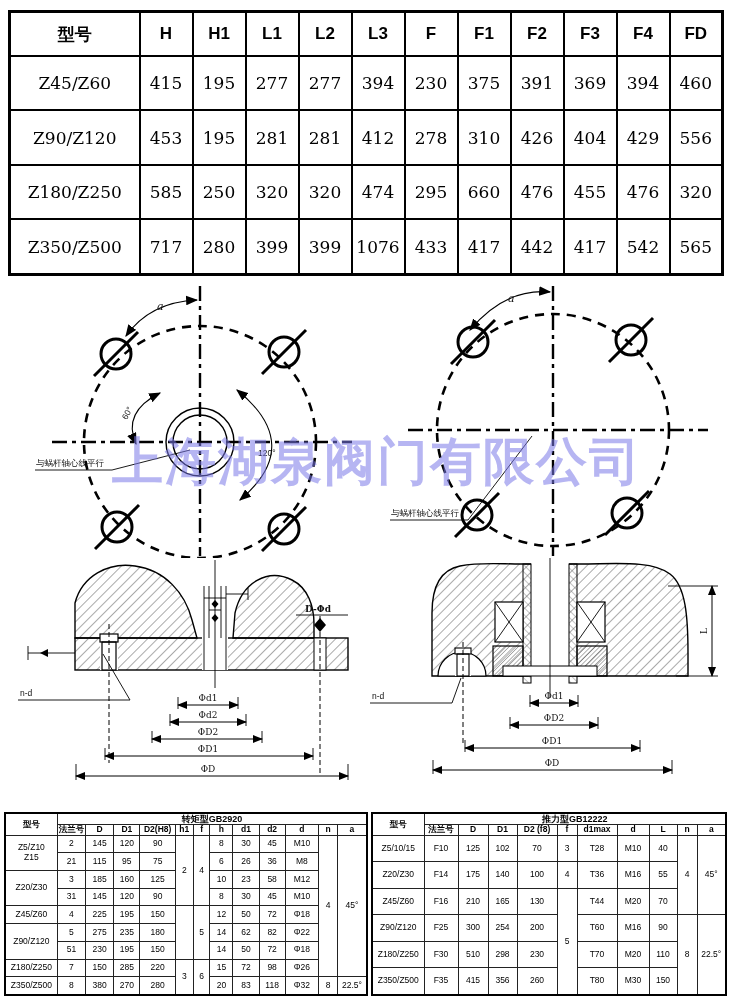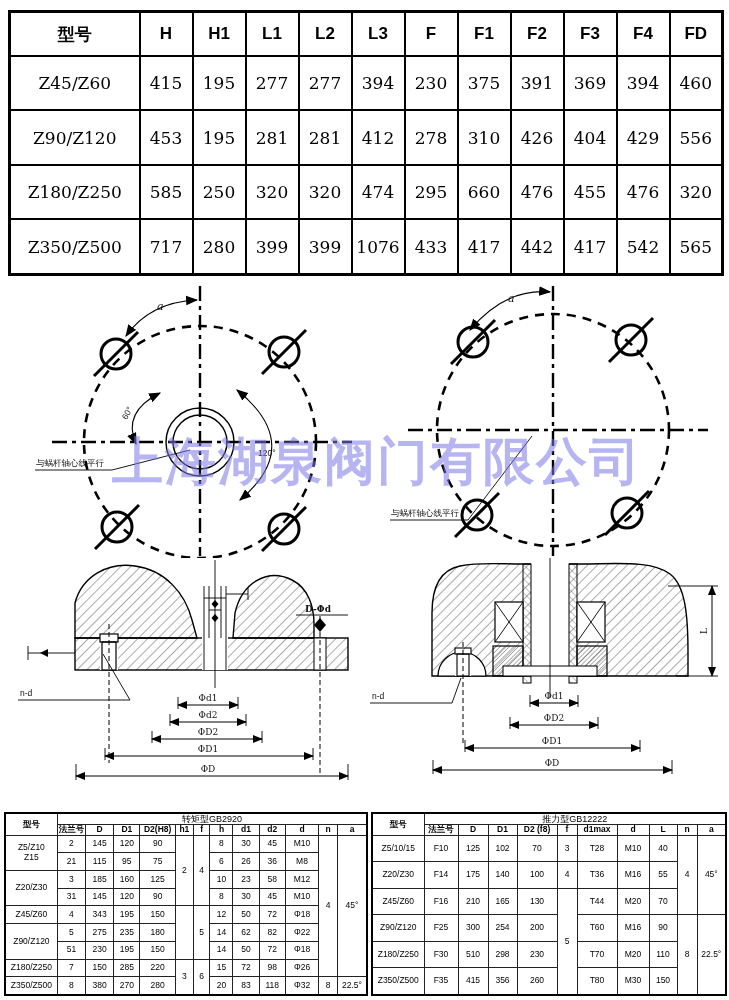--- a/index.html
+++ b/index.html
@@ -12,21 +12,21 @@
   #spec th{font:bold 17px "Liberation Sans",sans-serif;height:42px;}
   #spec td{font:17px "DejaVu Serif",serif;height:36px;}
   
   .bt{position:absolute;border:2px solid #000;}
   .bt th,.bt td{border:1px solid #222;text-align:center;vertical-align:middle;padding:0;
        font-size:8.5px;line-height:1.12;font-family:"Liberation Sans",sans-serif;overflow:hidden;}
   #lt{left:4px;top:812px;width:364px;height:184px;}
   #rt{left:371px;top:812px;width:355px;height:184px;}
   #lt td{height:15px;}
   #rt td{height:24px;}
-  .bt .title{font-size:9px;font-weight:normal;}
+  .bt .title{font-size:9px;font-weight:bold;}
   
   .cl{stroke:#000;stroke-width:2.4;stroke-dasharray:15 5 4 5;fill:none;}
   .bc{stroke:#000;stroke-width:2.6;stroke-dasharray:9 7;fill:none;}
   .ln{stroke:#000;stroke-width:1.4;fill:none;}
   .arc{stroke:#000;stroke-width:1.1;fill:none;}
   .thin{stroke:#000;stroke-width:.9;fill:none;}
   .dim{stroke:#000;stroke-width:1;fill:none;}
   .dash{stroke:#000;stroke-width:1;stroke-dasharray:5 3;fill:none;}
   text.note{font:8.5px "Liberation Sans",sans-serif;fill:#111;}
   text.dl{font:9px "DejaVu Serif",serif;fill:#111;text-anchor:middle;}
@@ -368,21 +368,21 @@
           <td>120</td>
           <td>90</td>
           <td>8</td>
           <td>30</td>
           <td>45</td>
           <td>M10</td>
         </tr>
         <tr>
           <td>Z45/Z60</td>
           <td>4</td>
-          <td>343</td>
+          <td>225</td>
           <td>195</td>
           <td>150</td>
           <td rowspan="3"></td>
           <td rowspan="3">5</td>
           <td>12</td>
           <td>50</td>
           <td>72</td>
           <td>Φ18</td>
         </tr>
         <tr>

